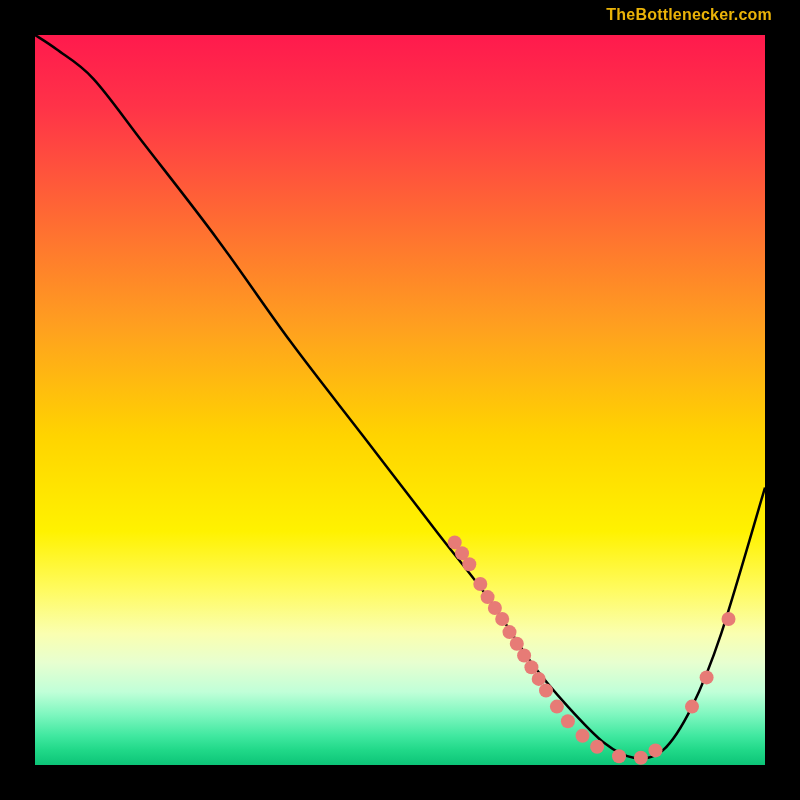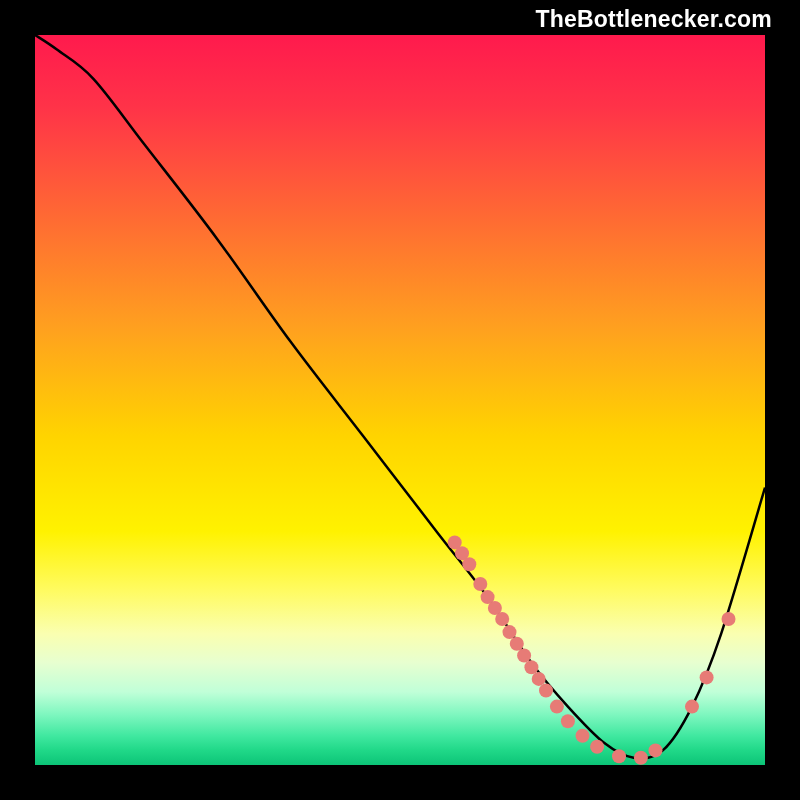--- a/index.html
+++ b/index.html
@@ -23,23 +23,23 @@
     left: 0;
     top: 0;
     width: 730px;
     height: 730px;
   }
   .watermark {
     position: absolute;
     top: 6px;
     right: 28px;
     font-family: Arial, Helvetica, sans-serif;
-    font-size: 23px;
+    font-size: 16px;
     font-weight: bold;
-    color: #ffffff;
+    color: #eab308;
     letter-spacing: 0.2px;
     margin-left: 36px;
   }
 </style>
 </head>
 <body>
 
 <div class="frame">
   <svg class="plot" viewBox="0 0 730 730">
     <defs>

